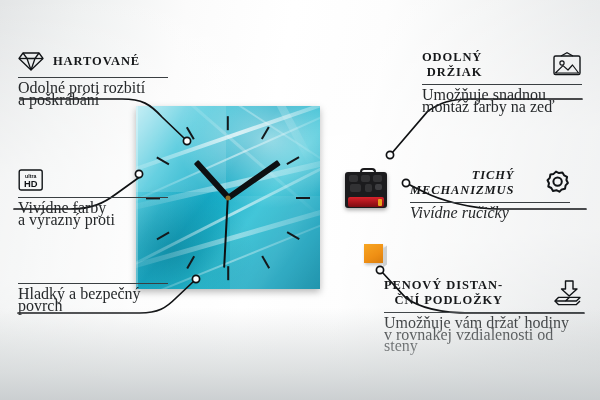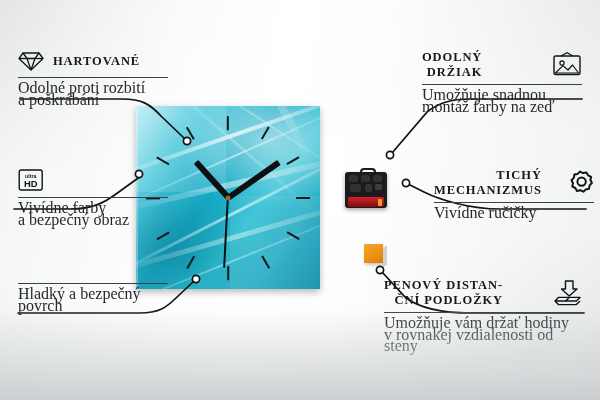--- a/index.html
+++ b/index.html
@@ -207,21 +207,21 @@
   <div class="feat left" style="left:18px;top:168px;width:150px;">
     <div class="head">
       <svg class="ico" width="26" height="24" viewBox="0 0 26 24">
         <rect x="1.2" y="2" width="23" height="20" rx="2" fill="none" stroke="#111417" stroke-width="1.4"></rect>
         <text x="12.7" y="10.4" text-anchor="middle" font-family="Liberation Sans, sans-serif" font-size="5.2" font-weight="bold" fill="#111417">ultra</text>
         <text x="12.7" y="19" text-anchor="middle" font-family="Liberation Sans, sans-serif" font-size="9.4" font-weight="bold" fill="#111417">HD</text>
       </svg>
     </div>
     <div class="rule"></div>
     <div class="desc">Vivídne farby</div>
-    <div class="desc">a bezpečný obraz</div>
+    <div class="desc">a výrazný proti</div>
   </div>
 
   <div class="feat left" style="left:18px;top:278px;width:150px;">
     <div class="rule"></div>
     <div class="desc">Hladký a bezpečný povrch</div>
   </div>
 
   <div class="feat right" style="right:18px;top:50px;width:160px;">
     <div class="head">
       <div>
@@ -233,21 +233,21 @@
         <rect x="2" y="4" width="26" height="18.5" rx="1.6" fill="none" stroke="#111417" stroke-width="1.4"></rect>
         <circle cx="10" cy="11" r="2.1" fill="none" stroke="#111417" stroke-width="1.2"></circle>
         <path d="M3.4,21 L11,13.6 L16,18 L20.5,13 L26.6,21 Z" fill="none" stroke="#111417" stroke-width="1.2" stroke-linejoin="round"></path>
       </svg>
     </div>
     <div class="rule"></div>
     <div class="desc">Umožňuje snadnou</div>
     <div class="desc">montáž farby na zeď</div>
   </div>
 
-  <div class="feat right" style="right:6px;top:168px;width:160px;">
+  <div class="feat right" style="right:30px;top:168px;width:160px;font-style:italic;">
     <div class="head">
       <div>
         <div class="title">TICHÝ</div>
         <div class="title">MECHANIZMUS</div>
       </div>
       <svg class="ico" width="28" height="28" viewBox="0 0 28 28">
         <g fill="none" stroke="#111417" stroke-width="2" stroke-linejoin="round">
           <path d="M14,2.6 L17,4.1 L20.4,3.4 L22.1,6.3 L25.1,7.8 L24.4,11 L25.9,14 L23.6,16.4
                    L23,19.8 L19.8,20.4 L17.4,22.7 L14.4,21.2 L11,21.9 L9.3,19 L6.3,17.5
                    L7,14.3 L5.5,11.3 L7.8,8.9 L8.4,5.5 L11.6,4.9 Z"></path>

